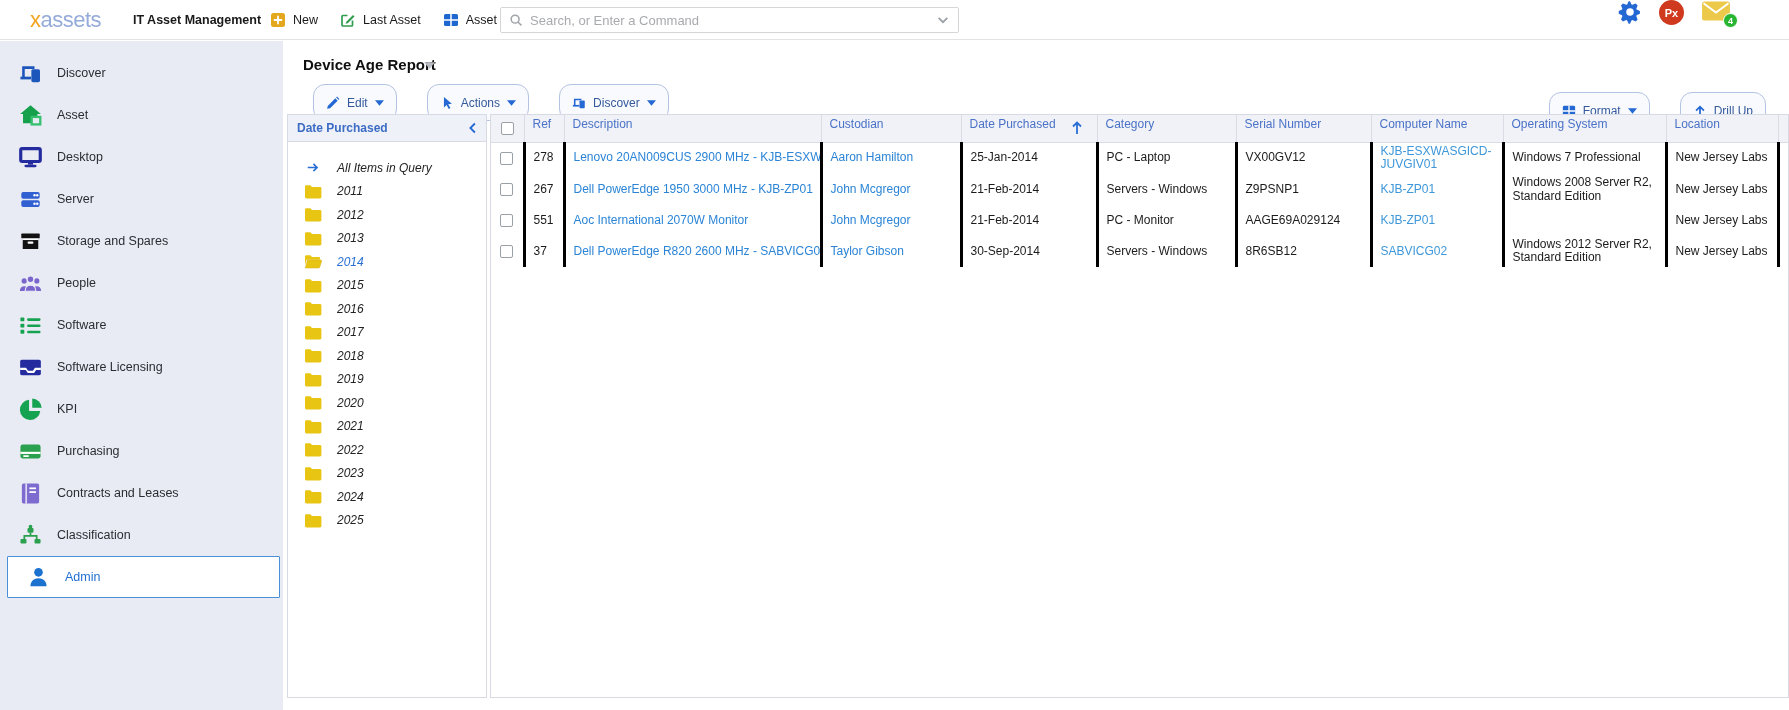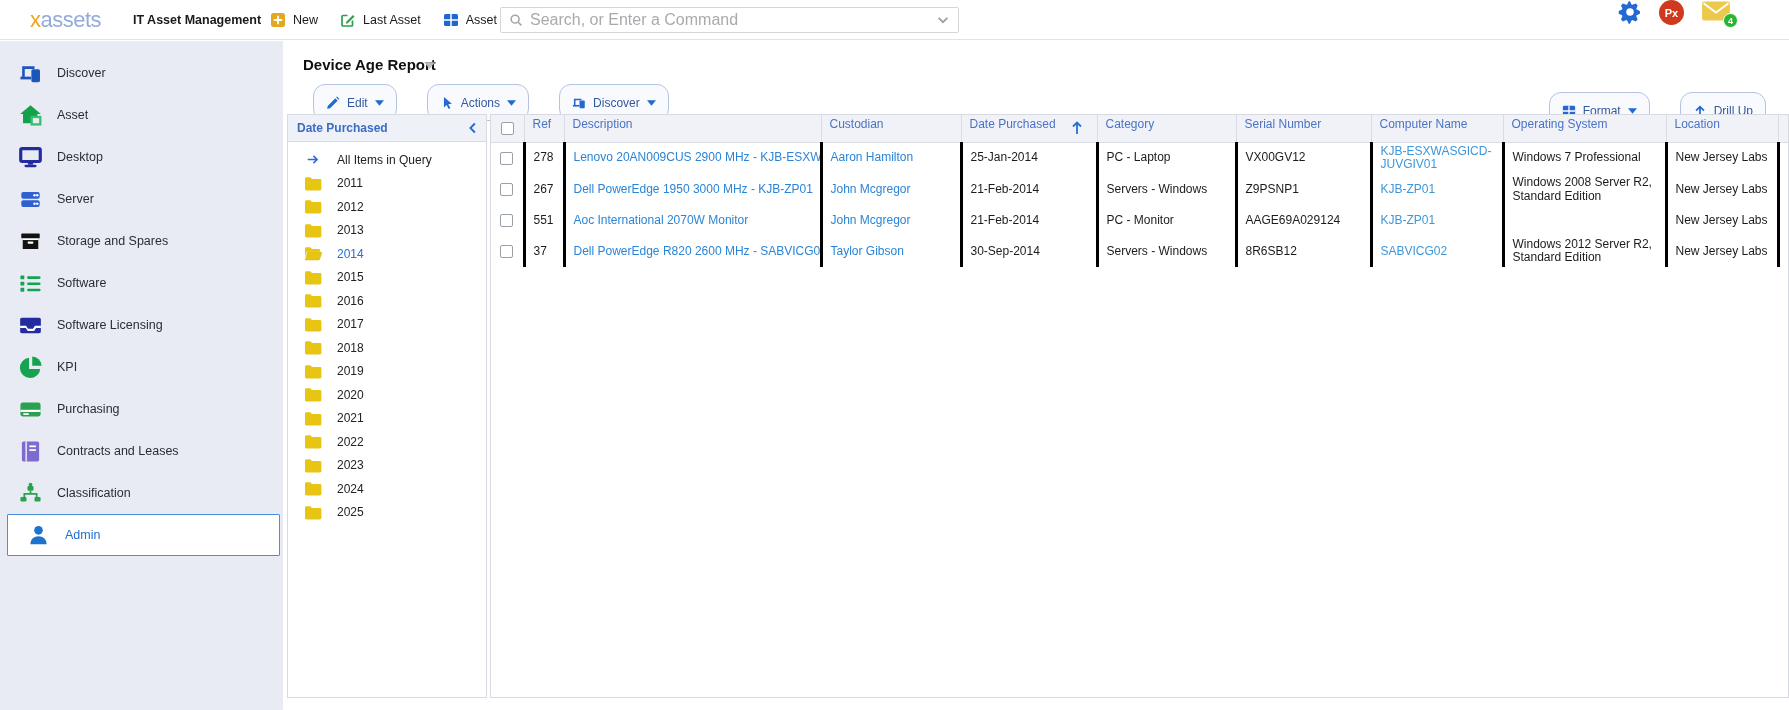--- a/index.html
+++ b/index.html
@@ -15,21 +15,21 @@
   #logo .lx { color:#f2a31b; }
   #logo .lrest { color:#95abd9; }
   #product-title { position:absolute; left:133px; top:13px; font-size:12.5px; font-weight:600; color:#1a1a1a; }
   #quick-actions { position:absolute; left:270px; top:0; height:40px; display:flex; align-items:center; gap:22px; }
   .qa { display:flex; align-items:center; gap:7px; cursor:pointer; }
   .qa .icon { width:16px; height:16px; }
   .qa span.lbl { font-size:12.5px; color:#1a1a1a; }
   #searchbox { position:absolute; left:500px; top:7px; width:459px; height:26px;
     border:1px solid #d6d6d9; border-radius:2px; background:#fff; display:flex; align-items:center; padding:0 8px; }
   #searchbox .icon.mag { width:14px; height:14px; margin-right:7px; }
-  #searchbox input { flex:1; border:none; outline:none; font-size:16px; color:#6d28d9;
+  #searchbox input { flex:1; border:none; outline:none; font-size:13px; color:#6d28d9;
     font-family:"Liberation Sans", sans-serif; }
   #searchbox input::placeholder { color:#a9aaae; }
   #searchbox .icon.chev { width:14px; height:14px; }
   #topbar-right { position:absolute; left:1618px; top:0; height:40px; display:flex; gap:17px; }
   #gear { width:24px; height:24px; cursor:pointer; }
   #avatar { width:25px; height:25px; border-radius:50%; background:#cf3a1f; color:#fff;
     font-size:11px; font-weight:700; display:flex; align-items:center; justify-content:center; cursor:pointer; }
   #mail { position:relative; width:30px; height:22px; cursor:pointer; }
   #mail-badge { position:absolute; right:-7px; bottom:-6px; width:15px; height:15px; border-radius:50%;
     background:#27b532; border:1.5px solid #fff; color:#fff; font-size:9px; font-weight:700;
@@ -57,21 +57,21 @@
   .btn .icon { width:14px; height:14px; }
   .btn .icon.caret { width:9px; height:6px; }
 
   
   #tree-panel { position:absolute; left:287px; top:114px; width:200px; height:584px;
     background:#fff; border:1px solid #d7dae3; }
   #tree-header { height:27px; background:#eef1f8; border-bottom:1px solid #d7dae3;
     display:flex; align-items:center; padding:0 7px 0 9px; }
   #tree-header .ttl { flex:1; font-size:12px; font-weight:600; color:#3c6cc4; }
   #tree-header .icon { width:12px; height:12px; cursor:pointer; }
-  #tree-list { padding-top:6px; list-style:none; }
+  #tree-list { padding-top:14px; list-style:none;font-style:italic; }
   .tree-item { height:23.5px; display:flex; align-items:center; padding-left:16px; cursor:pointer; }
   .tree-item .icon { width:18px; height:15px; flex:0 0 18px; }
   .tree-item .lbl { margin-left:15px; font-size:12px; color:#222; }
   .tree-item.selected .lbl { color:#2a6fd4; }
 
   
   #grid-panel { position:absolute; left:490px; top:114px; width:1299px; height:584px;
     background:#fff; border:1px solid #d7dae3; overflow:hidden; }
   table#grid { border-collapse:collapse; table-layout:fixed; width:1299px; }
   #grid th { height:27px; background:#f0f2f8; border-bottom:1px solid #d9dce4; border-right:1px solid #d9dce4;
@@ -203,20 +203,32 @@
     <div class="side-item">
       <span class="icon">
         <svg viewBox="0 0 16 16">
           <rect x="1.6" y="2.4" width="12.8" height="3.4" rx=".6" fill="#121212"></rect>
           <path d="M2.6 6.6h10.8v6.6H2.6z" fill="#121212"></path>
           <rect x="2.6" y="6.1" width="10.8" height=".9" fill="#fff"></rect>
           <rect x="6" y="8" width="4" height="1.5" rx=".6" fill="#fff"></rect>
         </svg>
       </span>
       <span class="lbl">Storage and Spares</span>
+    </div>
+    <div class="side-item">
+      <span class="icon">
+        <svg viewBox="0 0 16 16" fill="#7a65cc">
+          <circle cx="3.6" cy="6.2" r="1.8"></circle>
+          <circle cx="12.4" cy="6.2" r="1.8"></circle>
+          <path d="M.6 13.2c0-2.1 1.3-3.3 3-3.3s3 1.2 3 3.3zM9.4 13.2c0-2.1 1.3-3.3 3-3.3s3 1.2 3 3.3z"></path>
+          <circle cx="8" cy="5" r="2.3" stroke="#e9ebf4" stroke-width=".8"></circle>
+          <path d="M4.3 13.4c0-2.7 1.6-4.2 3.7-4.2s3.7 1.5 3.7 4.2z" stroke="#e9ebf4" stroke-width=".8"></path>
+        </svg>
+      </span>
+      <span class="lbl">People</span>
     </div>
     <div class="side-item">
       <span class="icon">
         <svg viewBox="0 0 16 16" fill="#16a351">
           <rect x="1" y="2.4" width="2.7" height="2.7" rx=".6"></rect>
           <rect x="5.6" y="3" width="9.4" height="1.8" rx=".9"></rect>
           <rect x="1" y="6.7" width="2.7" height="2.7" rx=".6"></rect>
           <rect x="5.6" y="7.3" width="9.4" height="1.8" rx=".9"></rect>
           <rect x="1" y="11" width="2.7" height="2.7" rx=".6"></rect>
           <rect x="5.6" y="11.6" width="9.4" height="1.8" rx=".9"></rect>

